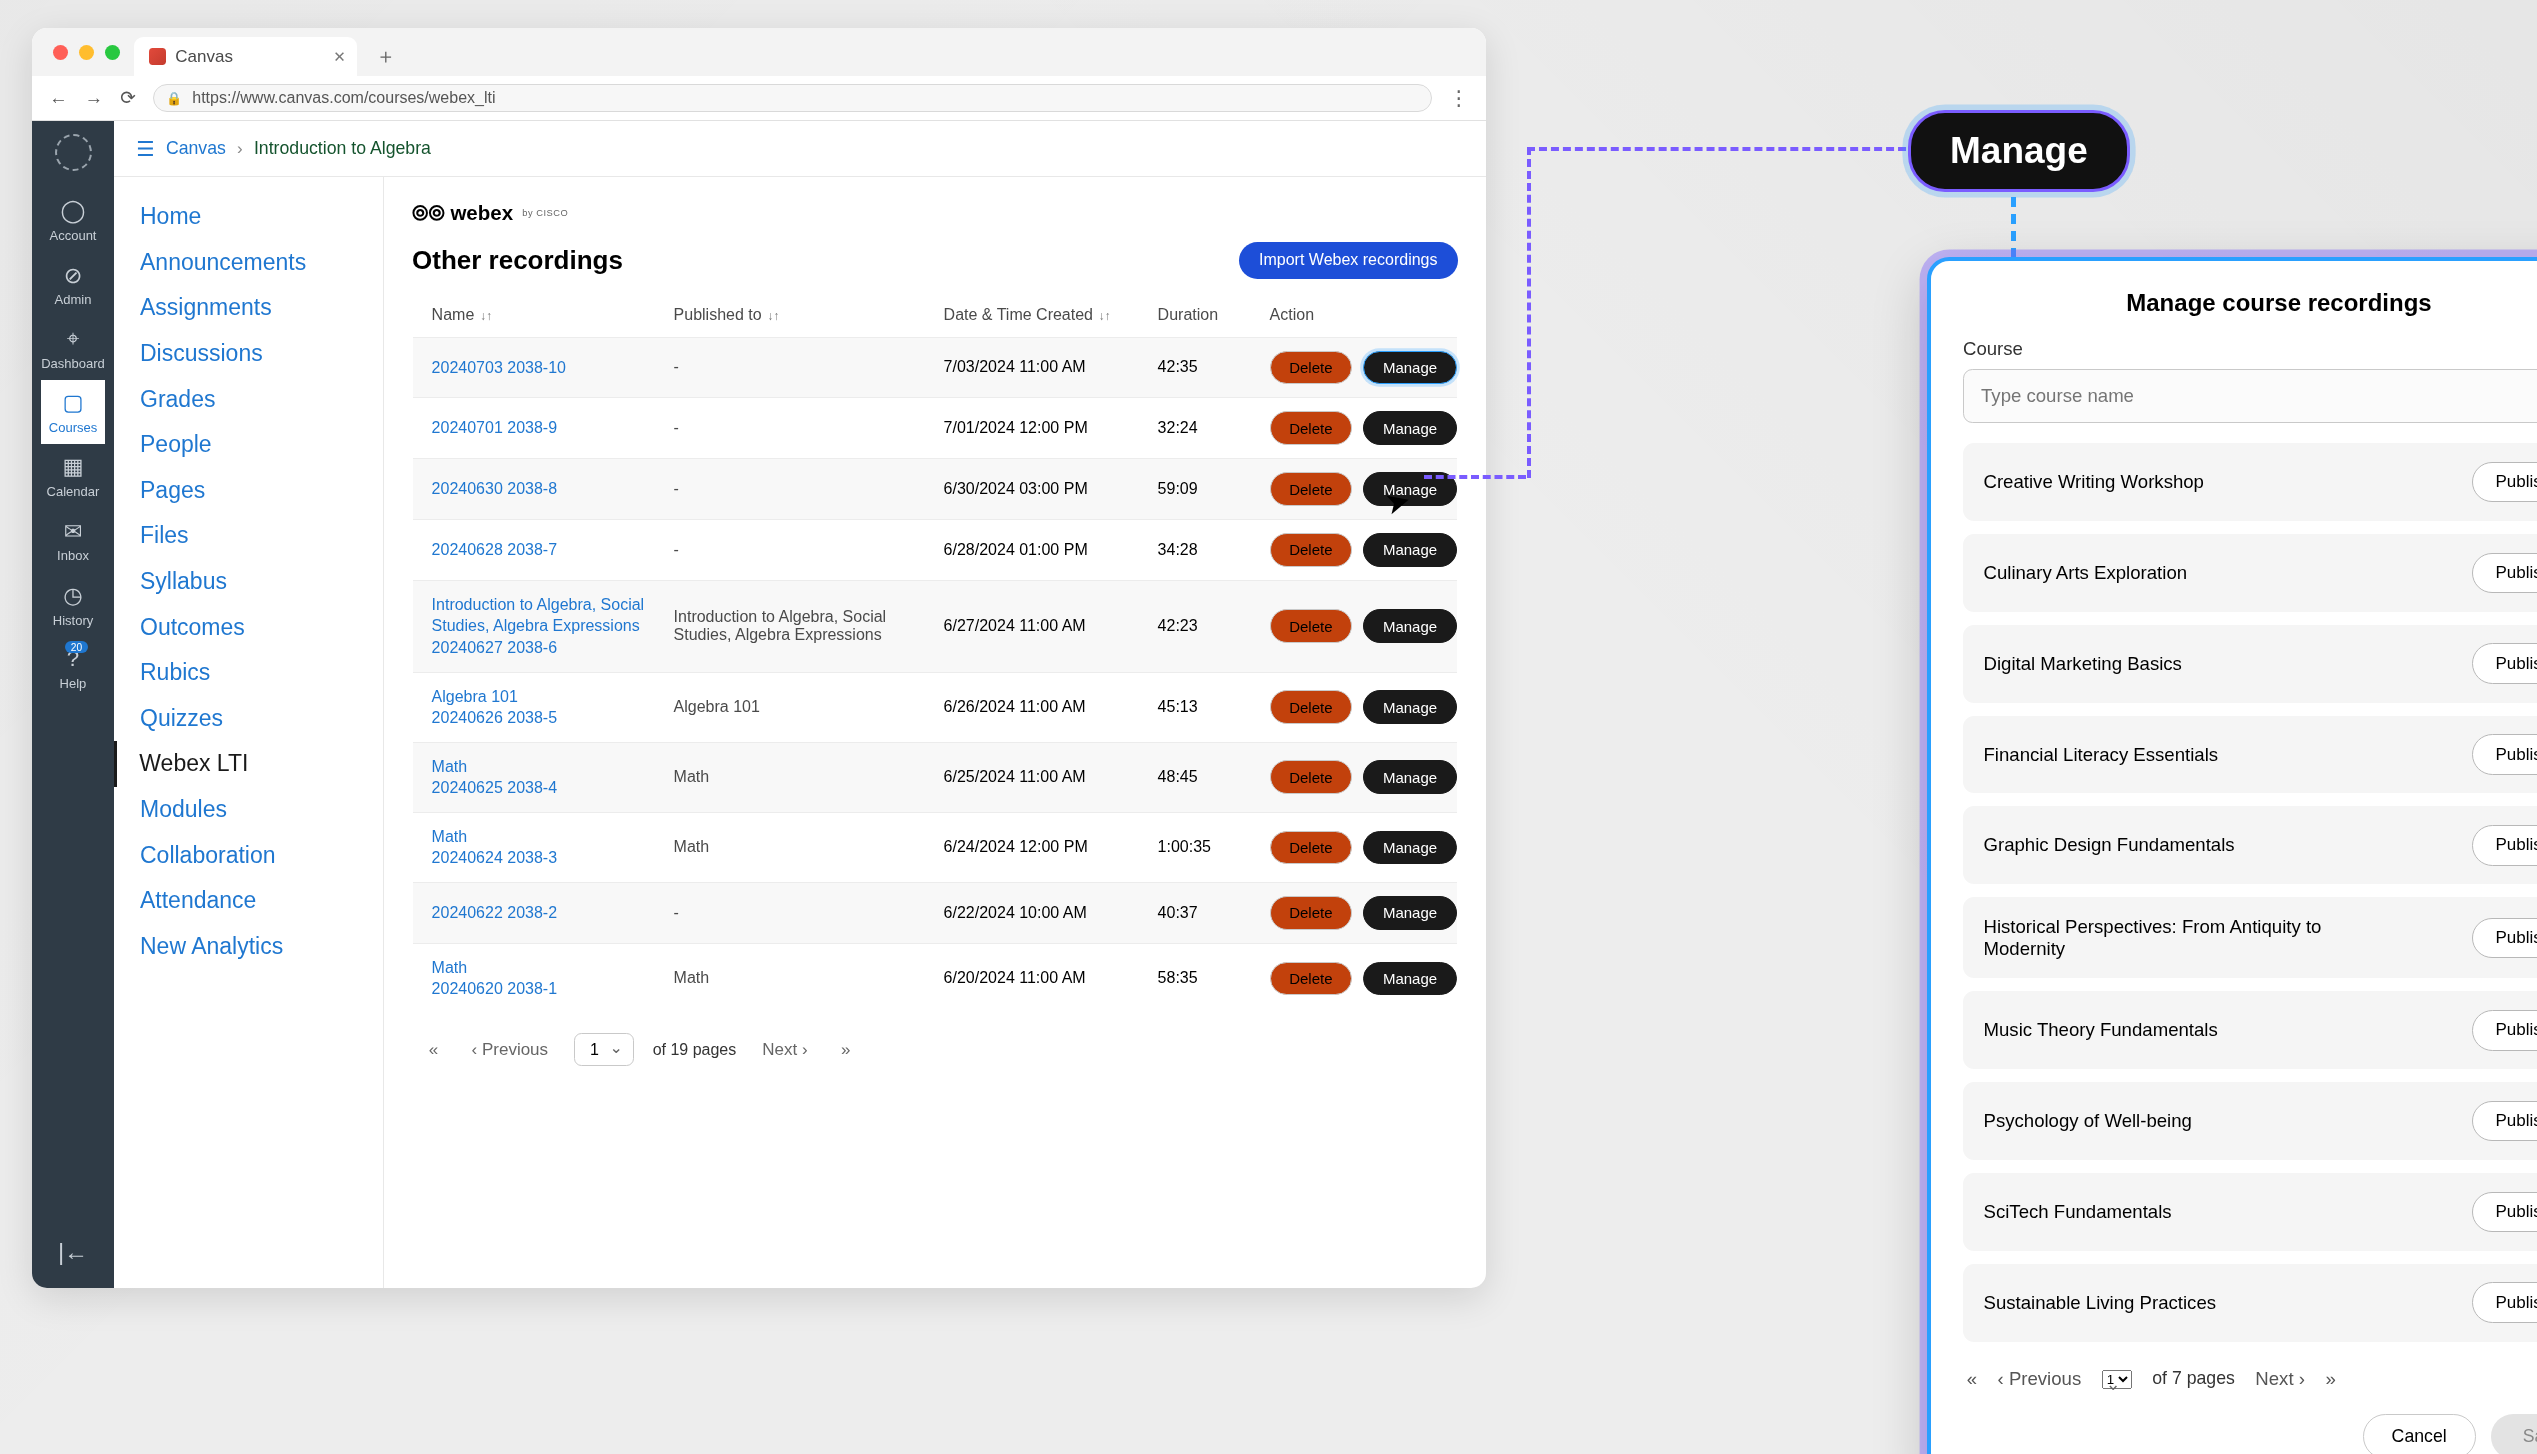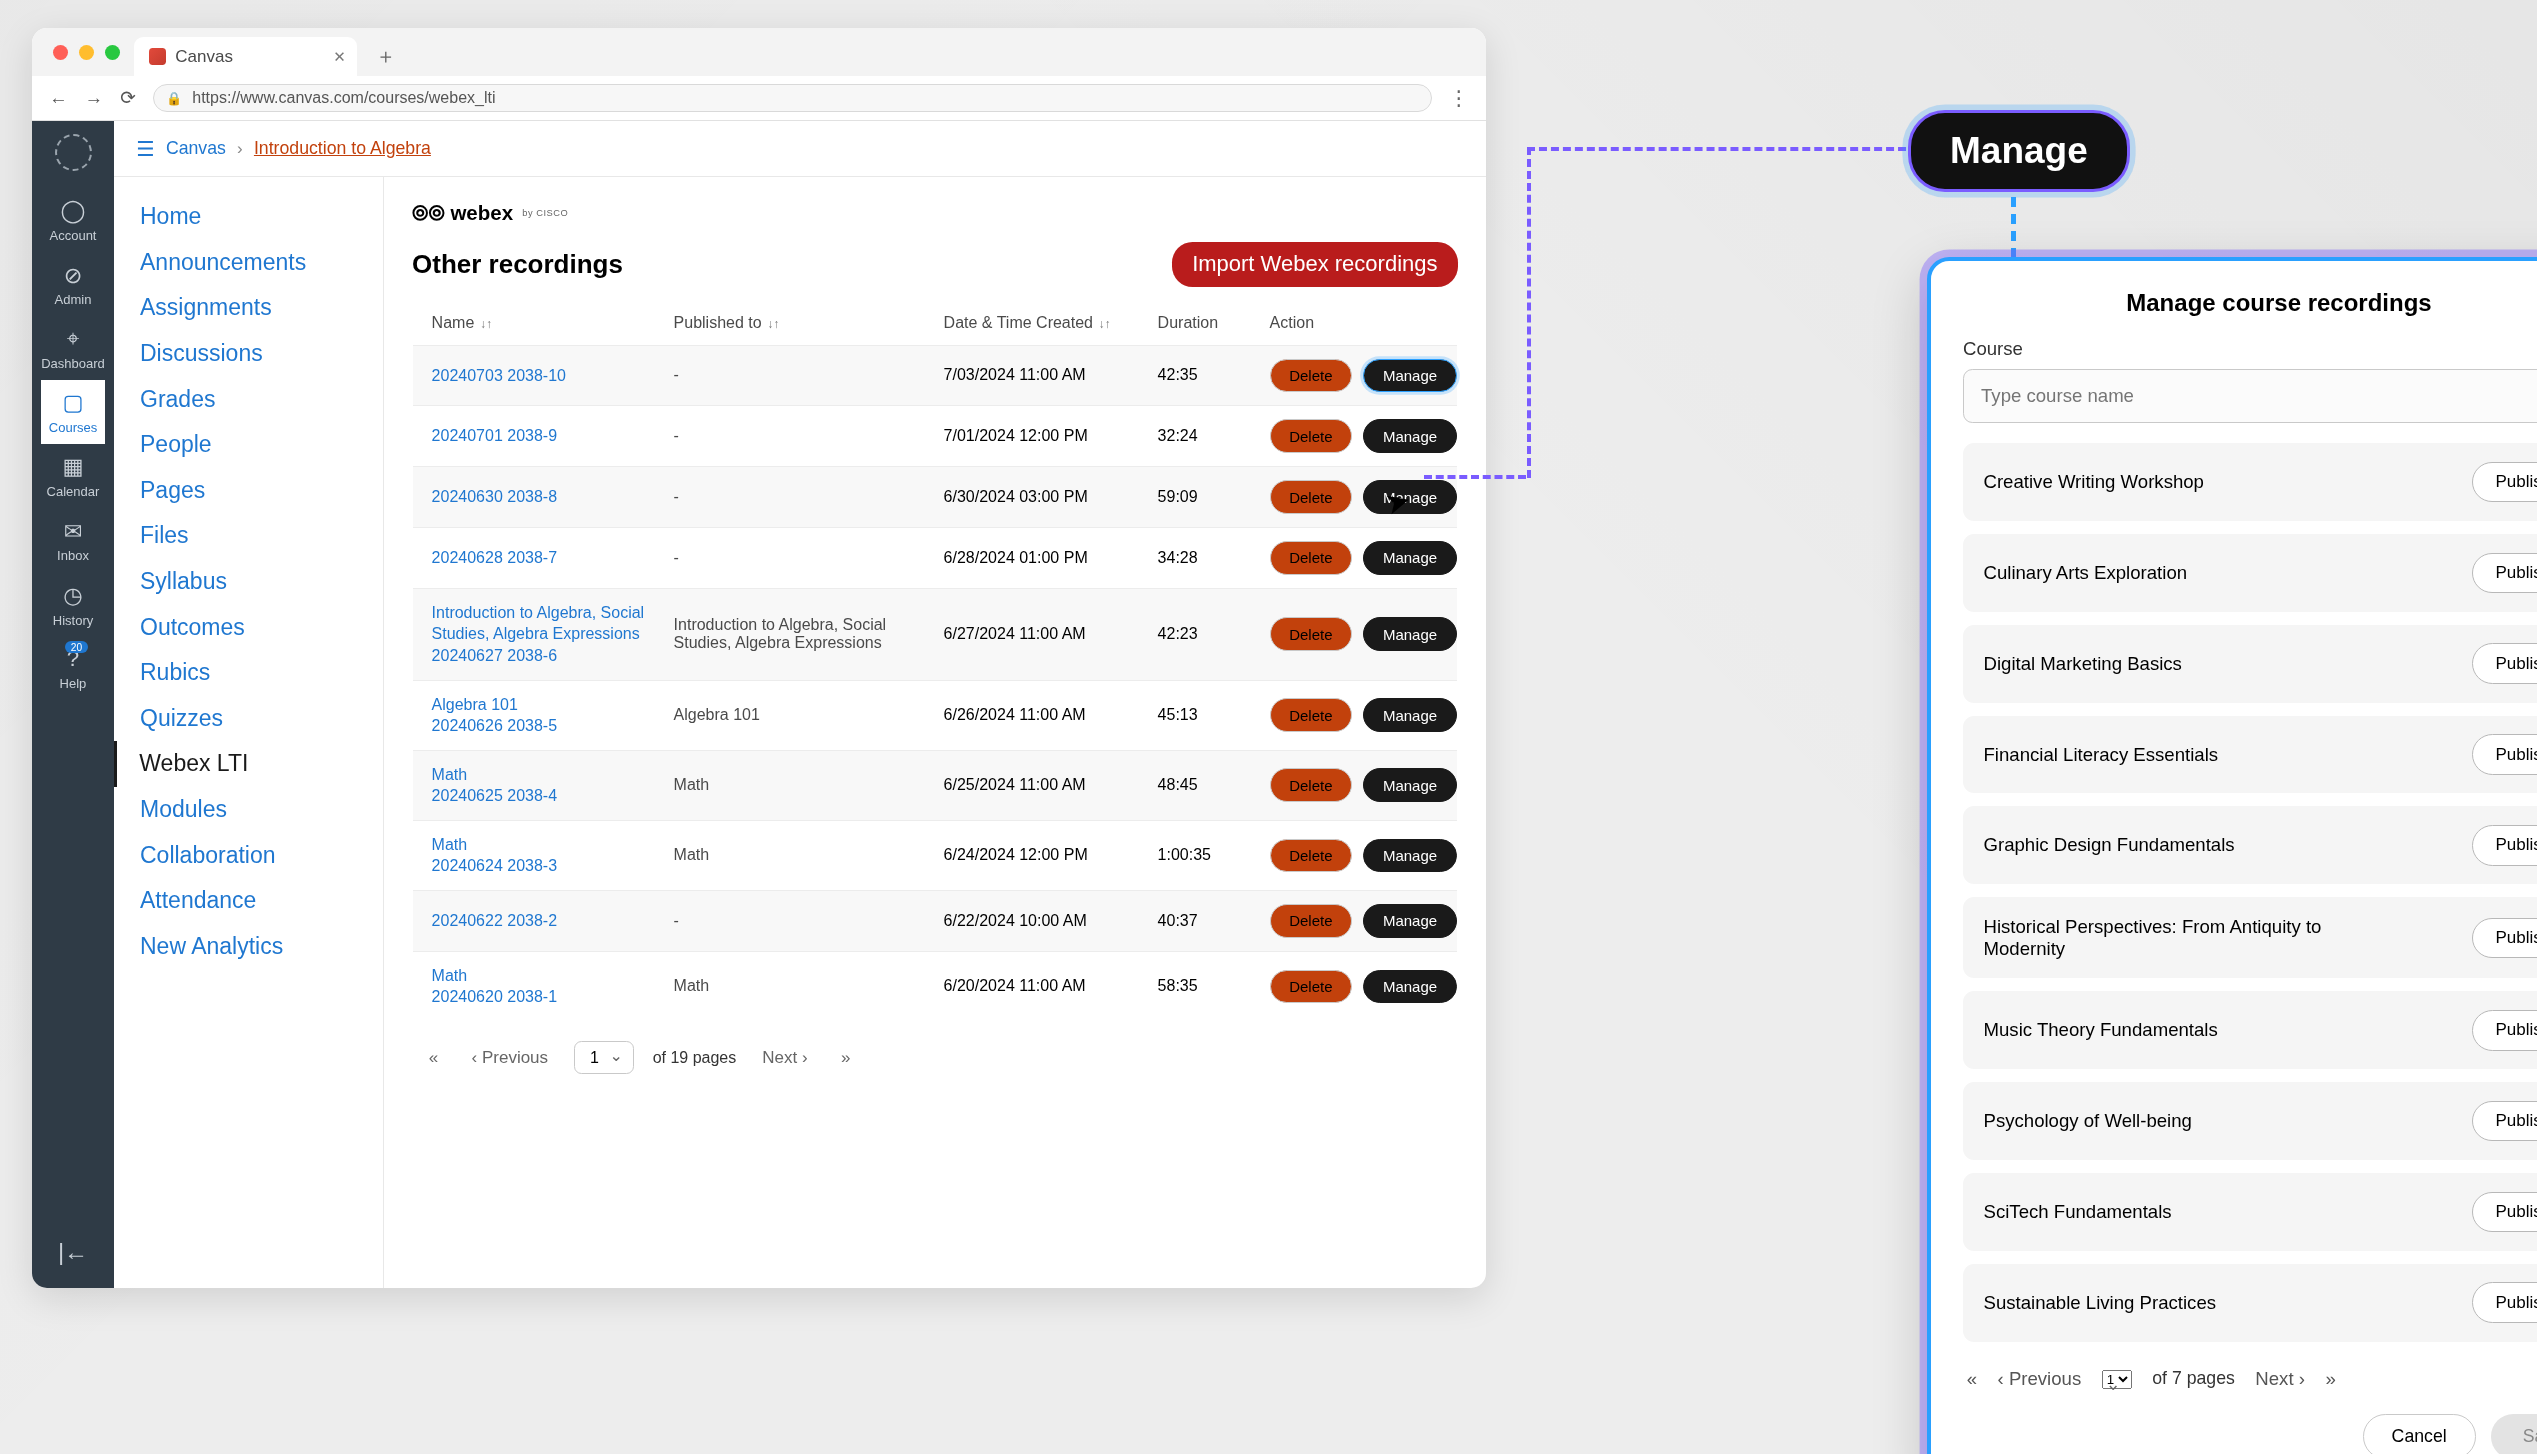--- a/index.html
+++ b/index.html
@@ -34,38 +34,38 @@
   .gnav-item.active{ background:#fff; color:#1f77d0;}
   .gnav-item.active .ic{ color:#1f77d0;}
   .gnav .badge{ position:relative;}
   .gnav .badgecount{ position:absolute; top:3.7px; right:17px; background:#1f77d0; color:#fff; font-size:10.2px; border-radius:9.3px; padding:0.9px 5.6px;}
   .gnav .collapse{ margin-top:auto; font-size:24px; color:#c8cfd6; padding:22.3px 0;}
 
   .pagewrap{ flex:1; display:flex; flex-direction:column; overflow:hidden;}
   .crumbbar{ height:56px; border-bottom:0.9px solid #e8e8e8; display:flex; align-items:center; padding:0 22.3px; gap:11.2px; color:#1f77d0; font-size:17.7px;}
   .crumbbar .hamb{ font-size:20.5px; color:#1f77d0;}
   .crumbbar .sep{ color:#888; font-size:17px;}
-  .crumbbar .secondary{ color:#c2410c;text-decoration:underline;}
+  .crumbbar .secondary{ color:#14532d;}
   .page-inner{ flex:1; display:flex; overflow:hidden;}
   .coursenav{ width:270px; border-right:0.9px solid #e8e8e8; padding:17px 0; font-size:23px;}
   .coursenav a{ display:block; padding:9.3px 26px; color:#1f77d0; text-decoration:none;}
   .coursenav a.active{ color:#1a1a1a; border-left:3.7px solid #1a1a1a; padding-left:22.3px; font-weight:500;}
   .content{ flex:1; padding:24px 28px; overflow:auto;}
   .wb-logo{ font-size:20.5px; font-weight:700; display:flex; align-items:center; gap:5.6px; margin-bottom:17px;}
   .wb-logo .sub{ font-size:9.3px; font-weight:400; color:#666; margin-left:3.7px; letter-spacing:0.5px;}
   .wtabs{ display:flex; align-items:center; gap:3.7px; margin-bottom:20.5px; font-size:17px; color:#3a3a3a;}
   .wtabs .tab{ padding:9.3px 17px; border-radius:18.6px;}
   .wtabs .tab.active{ background:#e3e3e3; font-weight:500;}
   .wtabs .tab .ext{ margin-right:5.6px; font-size:13px;}
   .wtabs .spacer{ flex:1;}
   .support-pill{ border:0.9px solid #c9c9c9; border-radius:17px; padding:5.6px 15px; font-size:15px; display:flex; align-items:center; gap:5.6px;}
   .small-ic{ width:20.5px;height:20.5px; color:#555; font-size:17px; display:inline-flex; align-items:center; justify-content:center;}
   .heading-row{ display:flex; align-items:center; justify-content:space-between; margin-bottom:13px;}
   .heading-row h1{ font-size:26px; font-weight:700;}
-  .import-btn{ background:#b91c1c; color:#fff; border-radius:20.5px; padding:9.3px 20.5px; font-size:22px; border:none;}
+  .import-btn{ background:#1d4ed8; color:#fff; border-radius:20.5px; padding:9.3px 20.5px; font-size:16px; border:none;}
   .recgrid{ border:0.9px solid transparent; }
   .rec-head, .rec-row{ display:grid; grid-template-columns: 242px 270px 214px 112px 1fr; align-items:center; padding:13px 18.6px; font-size:16px;}
   .rec-head{ color:#4a4a4a; font-weight:500;}
   .rec-head .sort{ font-size:12px; color:#777; margin-left:5.6px;}
   .rec-row{ border-top:0.9px solid #ececec;}
   .rec-row:nth-child(odd){ background:#f8f8f8;}
   .rname{ color:#1f77d0;}
   .rname div{ line-height:1.35;}
   .pubto{ color:#4a4a4a;}
   .dur{ color:#000000;}

